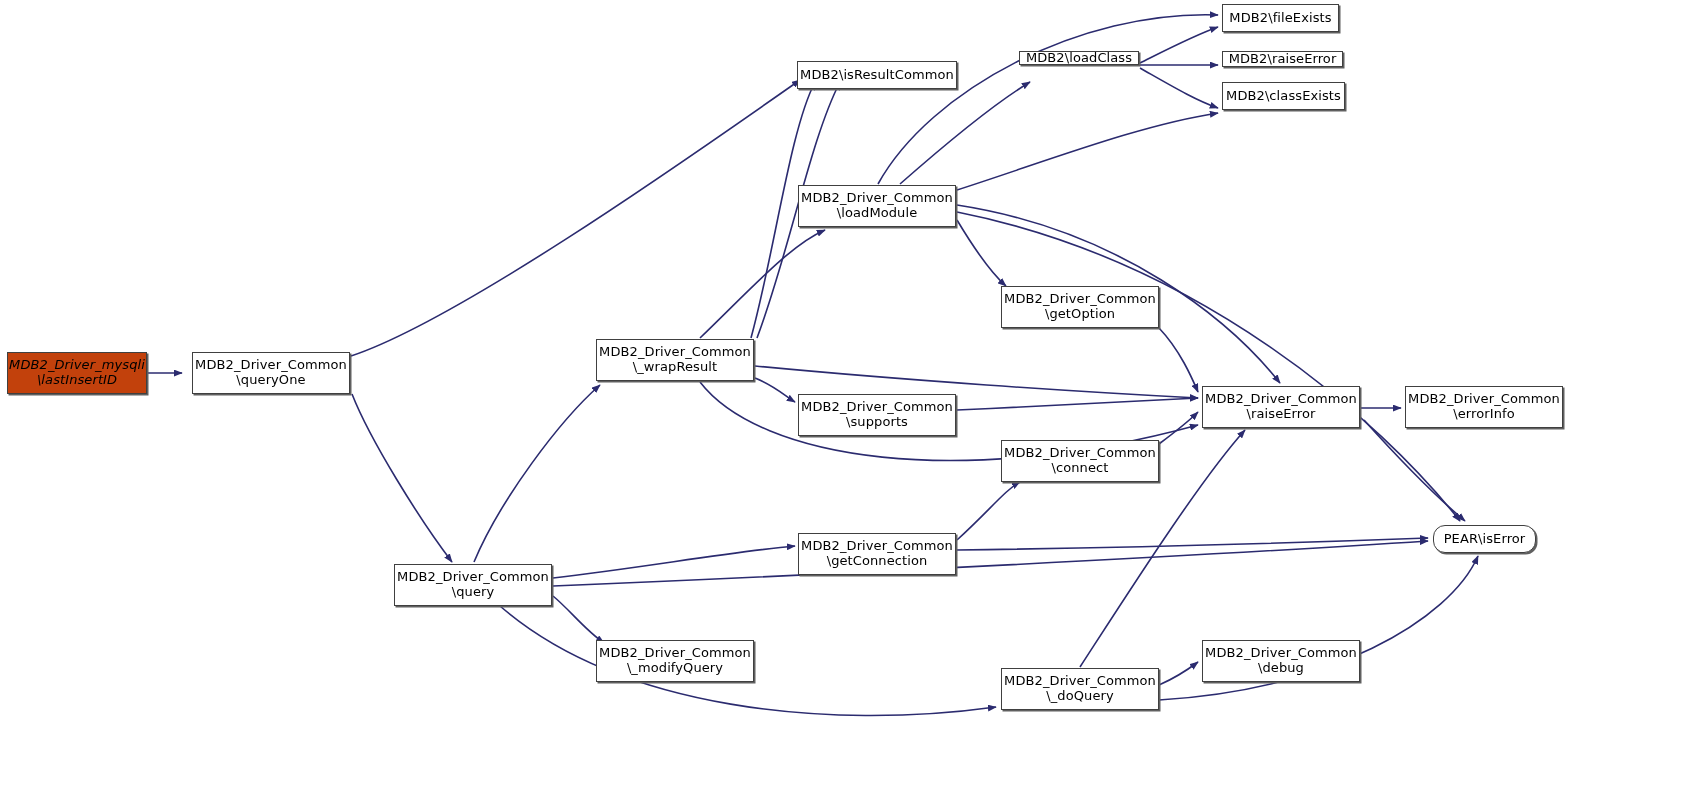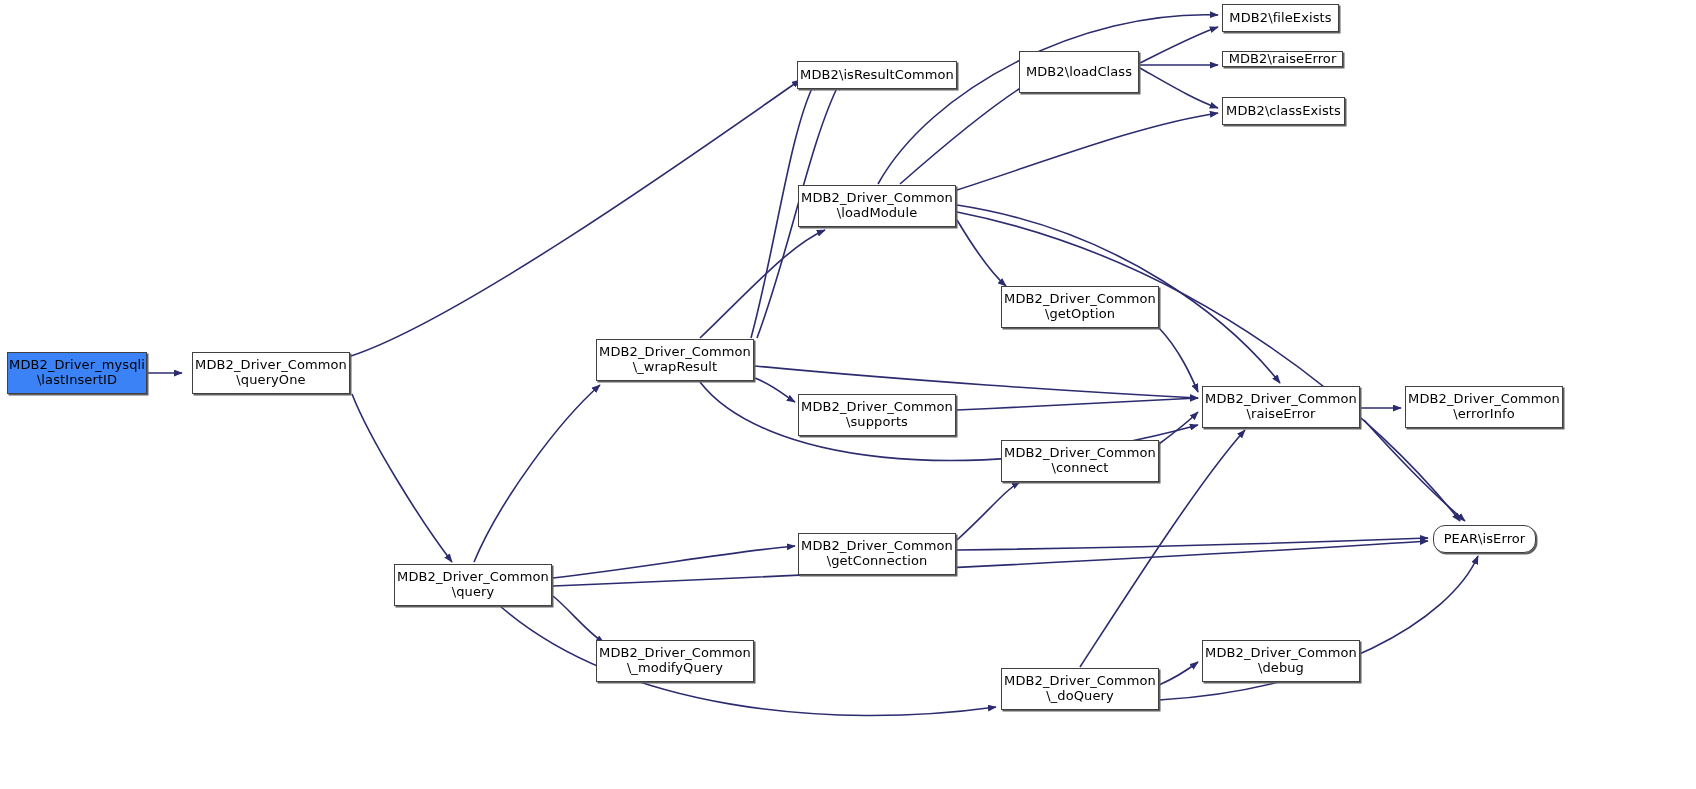--- a/index.html
+++ b/index.html
@@ -41,21 +41,22 @@
     justify-content: center;
     text-align: center;
     color: #000000;
     font-size: 13px;
     line-height: 1.12;
     letter-spacing: 0.1px;
     white-space: pre-line;
     box-shadow: 1.5px 1.5px 0 0 #606060;
   }
   .node-box.highlight {
-    background: #3b82f6;
+    background: #c2410c;
+    font-style: italic;
   }
   .node-label {
     display: block;
     white-space: pre-line;
     padding: 0 4px;
   }
 </style>
 </head>
 <body>
 
@@ -103,24 +104,24 @@
         <path class="edge-path" d="M1159,700 C1330,690 1450,620 1478,556" marker-end="url(#arrowhead)"></path>
       </g>
   </svg>
 
   <div id="nodes-layer">
       <div class="node-box highlight" style="left: 7px; top: 352px; width: 140px; height: 42px;"><span class="node-label">MDB2_Driver_mysqli
 \lastInsertID</span></div>
       <div class="node-box" style="left: 192px; top: 352px; width: 158px; height: 42px;"><span class="node-label">MDB2_Driver_Common
 \queryOne</span></div>
       <div class="node-box" style="left: 797px; top: 61px; width: 160px; height: 28px;"><span class="node-label">MDB2\isResultCommon</span></div>
-      <div class="node-box" style="left: 1019px; top: 51px; width: 120px; height: 42px;"><span class="node-label">MDB2\loadClass</span></div>
+      <div class="node-box" style="left: 1019px; top: 51px; width: 120px; height: 14px;"><span class="node-label">MDB2\loadClass</span></div>
       <div class="node-box" style="left: 1222px; top: 4px; width: 117px; height: 28px;"><span class="node-label">MDB2\fileExists</span></div>
       <div class="node-box" style="left: 1222px; top: 51px; width: 121px; height: 16px;"><span class="node-label">MDB2\raiseError</span></div>
-      <div class="node-box" style="left: 1222px; top: 97px; width: 123px; height: 28px;"><span class="node-label">MDB2\classExists</span></div>
+      <div class="node-box" style="left: 1222px; top: 82px; width: 123px; height: 28px;"><span class="node-label">MDB2\classExists</span></div>
       <div class="node-box" style="left: 798px; top: 185px; width: 158px; height: 42px;"><span class="node-label">MDB2_Driver_Common
 \loadModule</span></div>
       <div class="node-box" style="left: 1001px; top: 286px; width: 158px; height: 42px;"><span class="node-label">MDB2_Driver_Common
 \getOption</span></div>
       <div class="node-box" style="left: 596px; top: 339px; width: 158px; height: 42px;"><span class="node-label">MDB2_Driver_Common
 \_wrapResult</span></div>
       <div class="node-box" style="left: 1202px; top: 386px; width: 158px; height: 42px;"><span class="node-label">MDB2_Driver_Common
 \raiseError</span></div>
       <div class="node-box" style="left: 1405px; top: 386px; width: 158px; height: 42px;"><span class="node-label">MDB2_Driver_Common
 \errorInfo</span></div>

